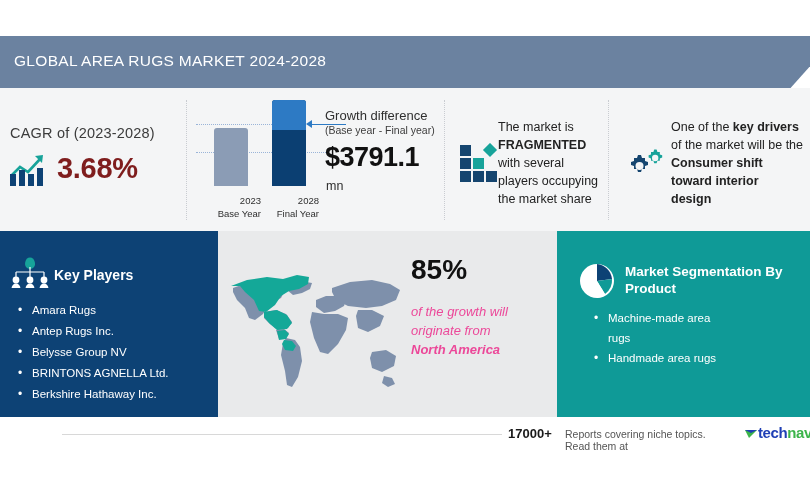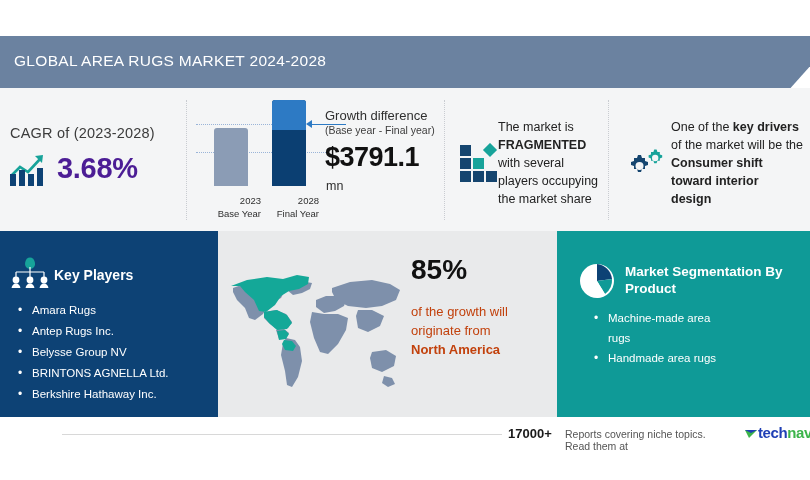--- a/index.html
+++ b/index.html
@@ -55,21 +55,21 @@
   .cagr-icon {
     position: absolute;
     left: 8px; top: 152px;
     width: 42px; height: 36px;
   }
   .cagr-value {
     position: absolute;
     left: 57px; top: 152px;
     font-size: 29px;
     font-weight: 700;
-    color: #4c1d95;
+    color: #7f1d1d;
     letter-spacing: -0.3px;
   }
 
   
   .vsep {
     position: absolute;
     top: 100px;
     width: 1px; height: 120px;
     border-left: 1px dotted #c9ccd1;
   }
@@ -257,21 +257,22 @@
     font-size: 28px;
     font-weight: 700;
     color: #111111;
   }
   .pct-text {
     position: absolute;
     left: 411px; top: 302px;
     width: 140px;
     font-size: 13px;
     line-height: 19px;
-    color: #c2410c;
+    color: #ec4899;
+    font-style: italic;
   }
   .pct-text b { font-weight: 700; }
 
   .pie-icon {
     position: absolute;
     left: 578px; top: 262px;
     width: 38px; height: 38px;
   }
   .seg-title {
     position: absolute;

